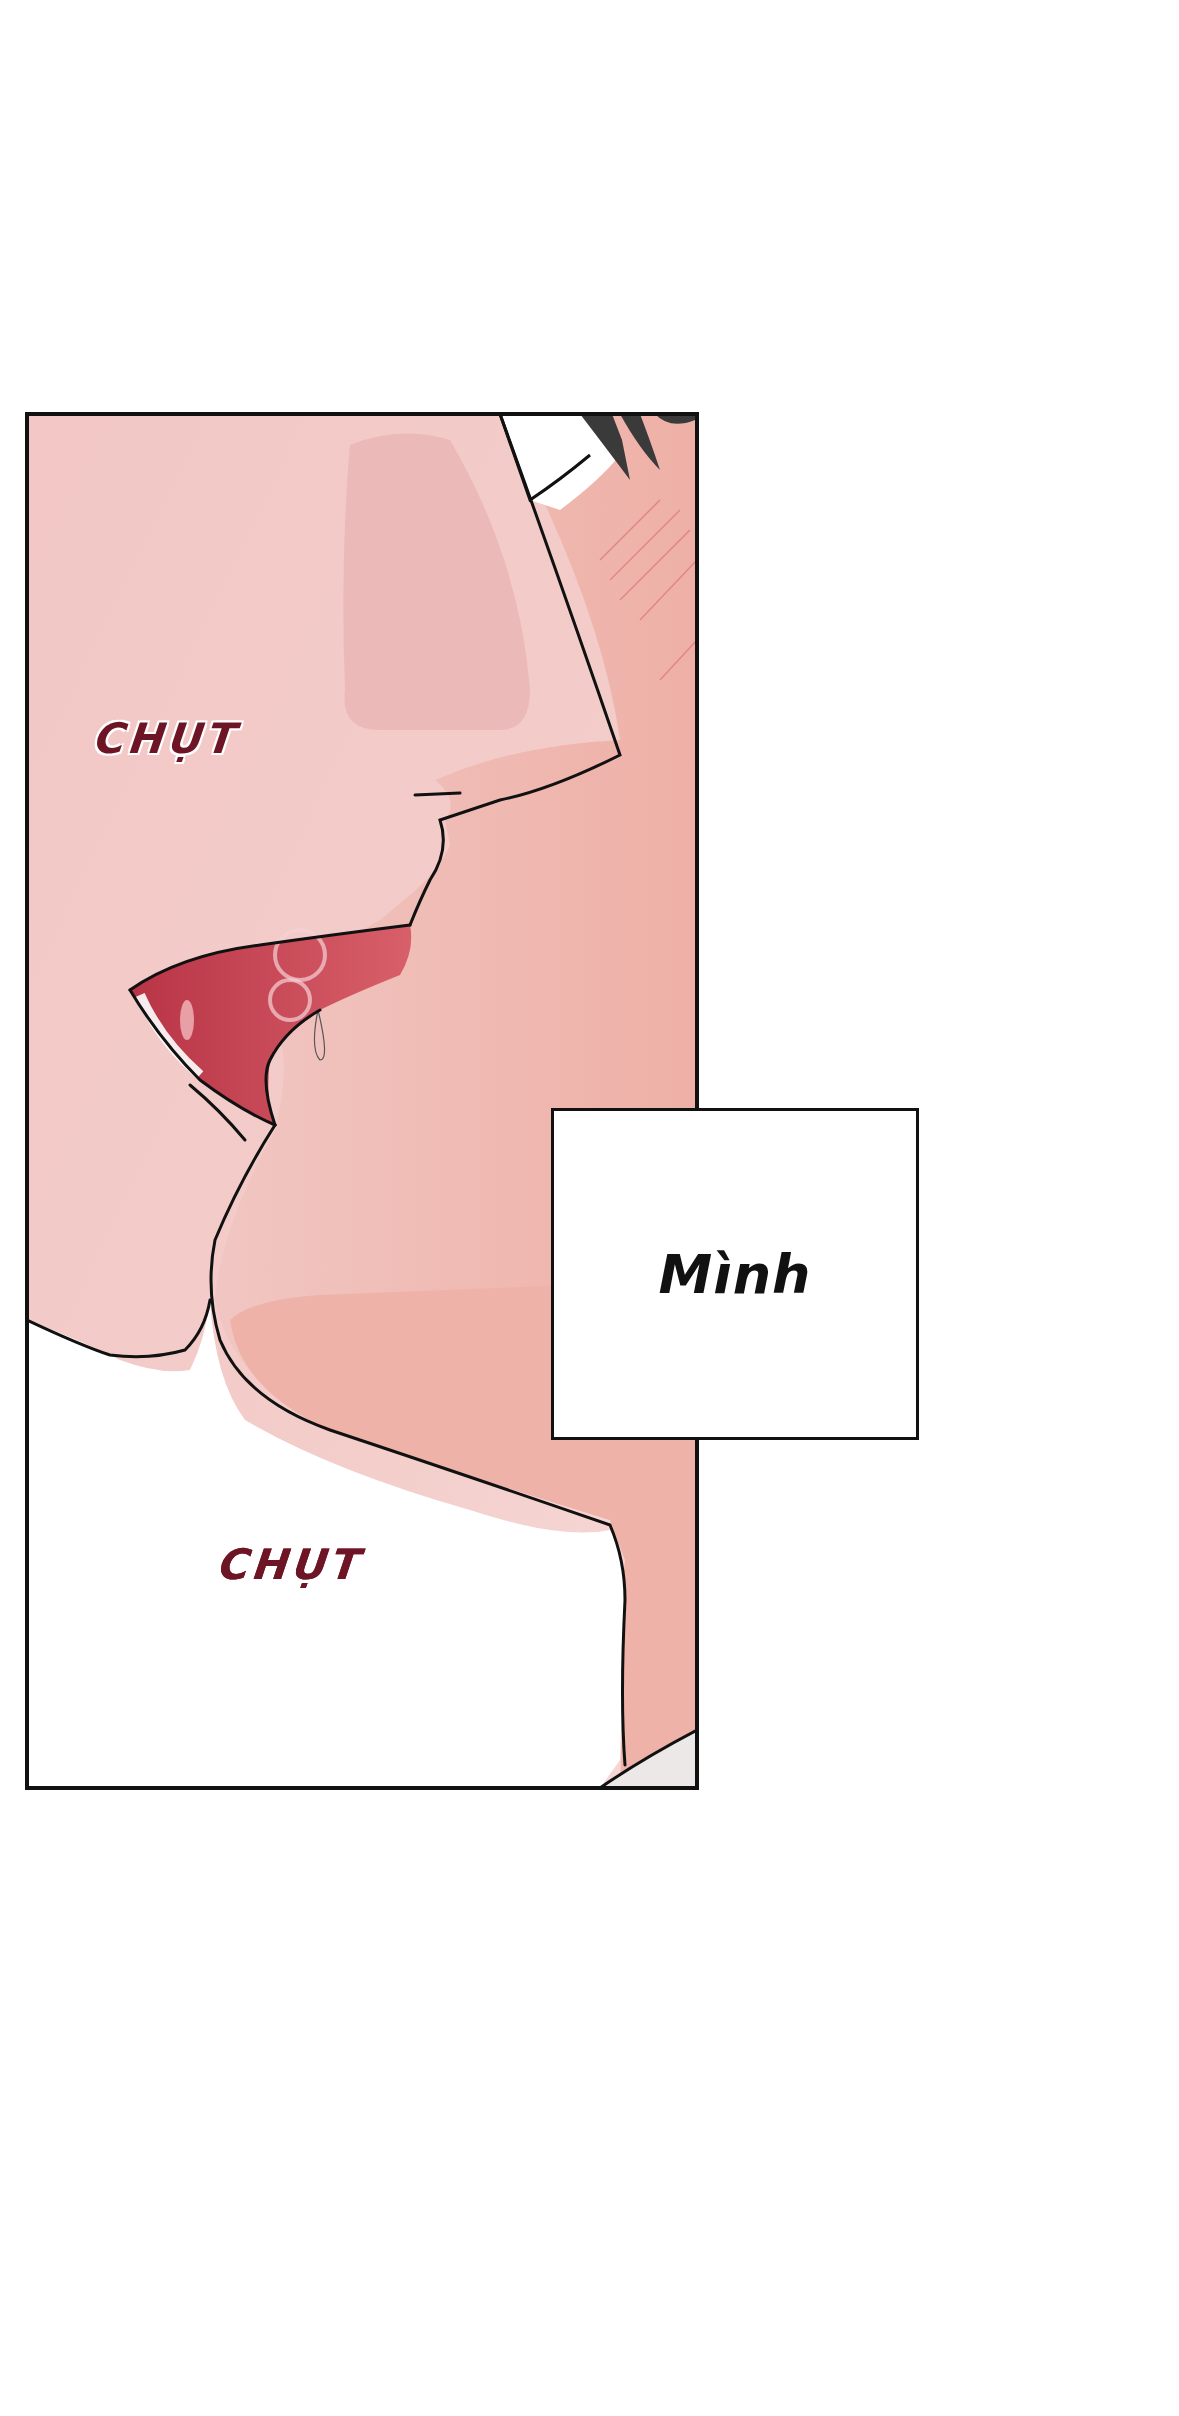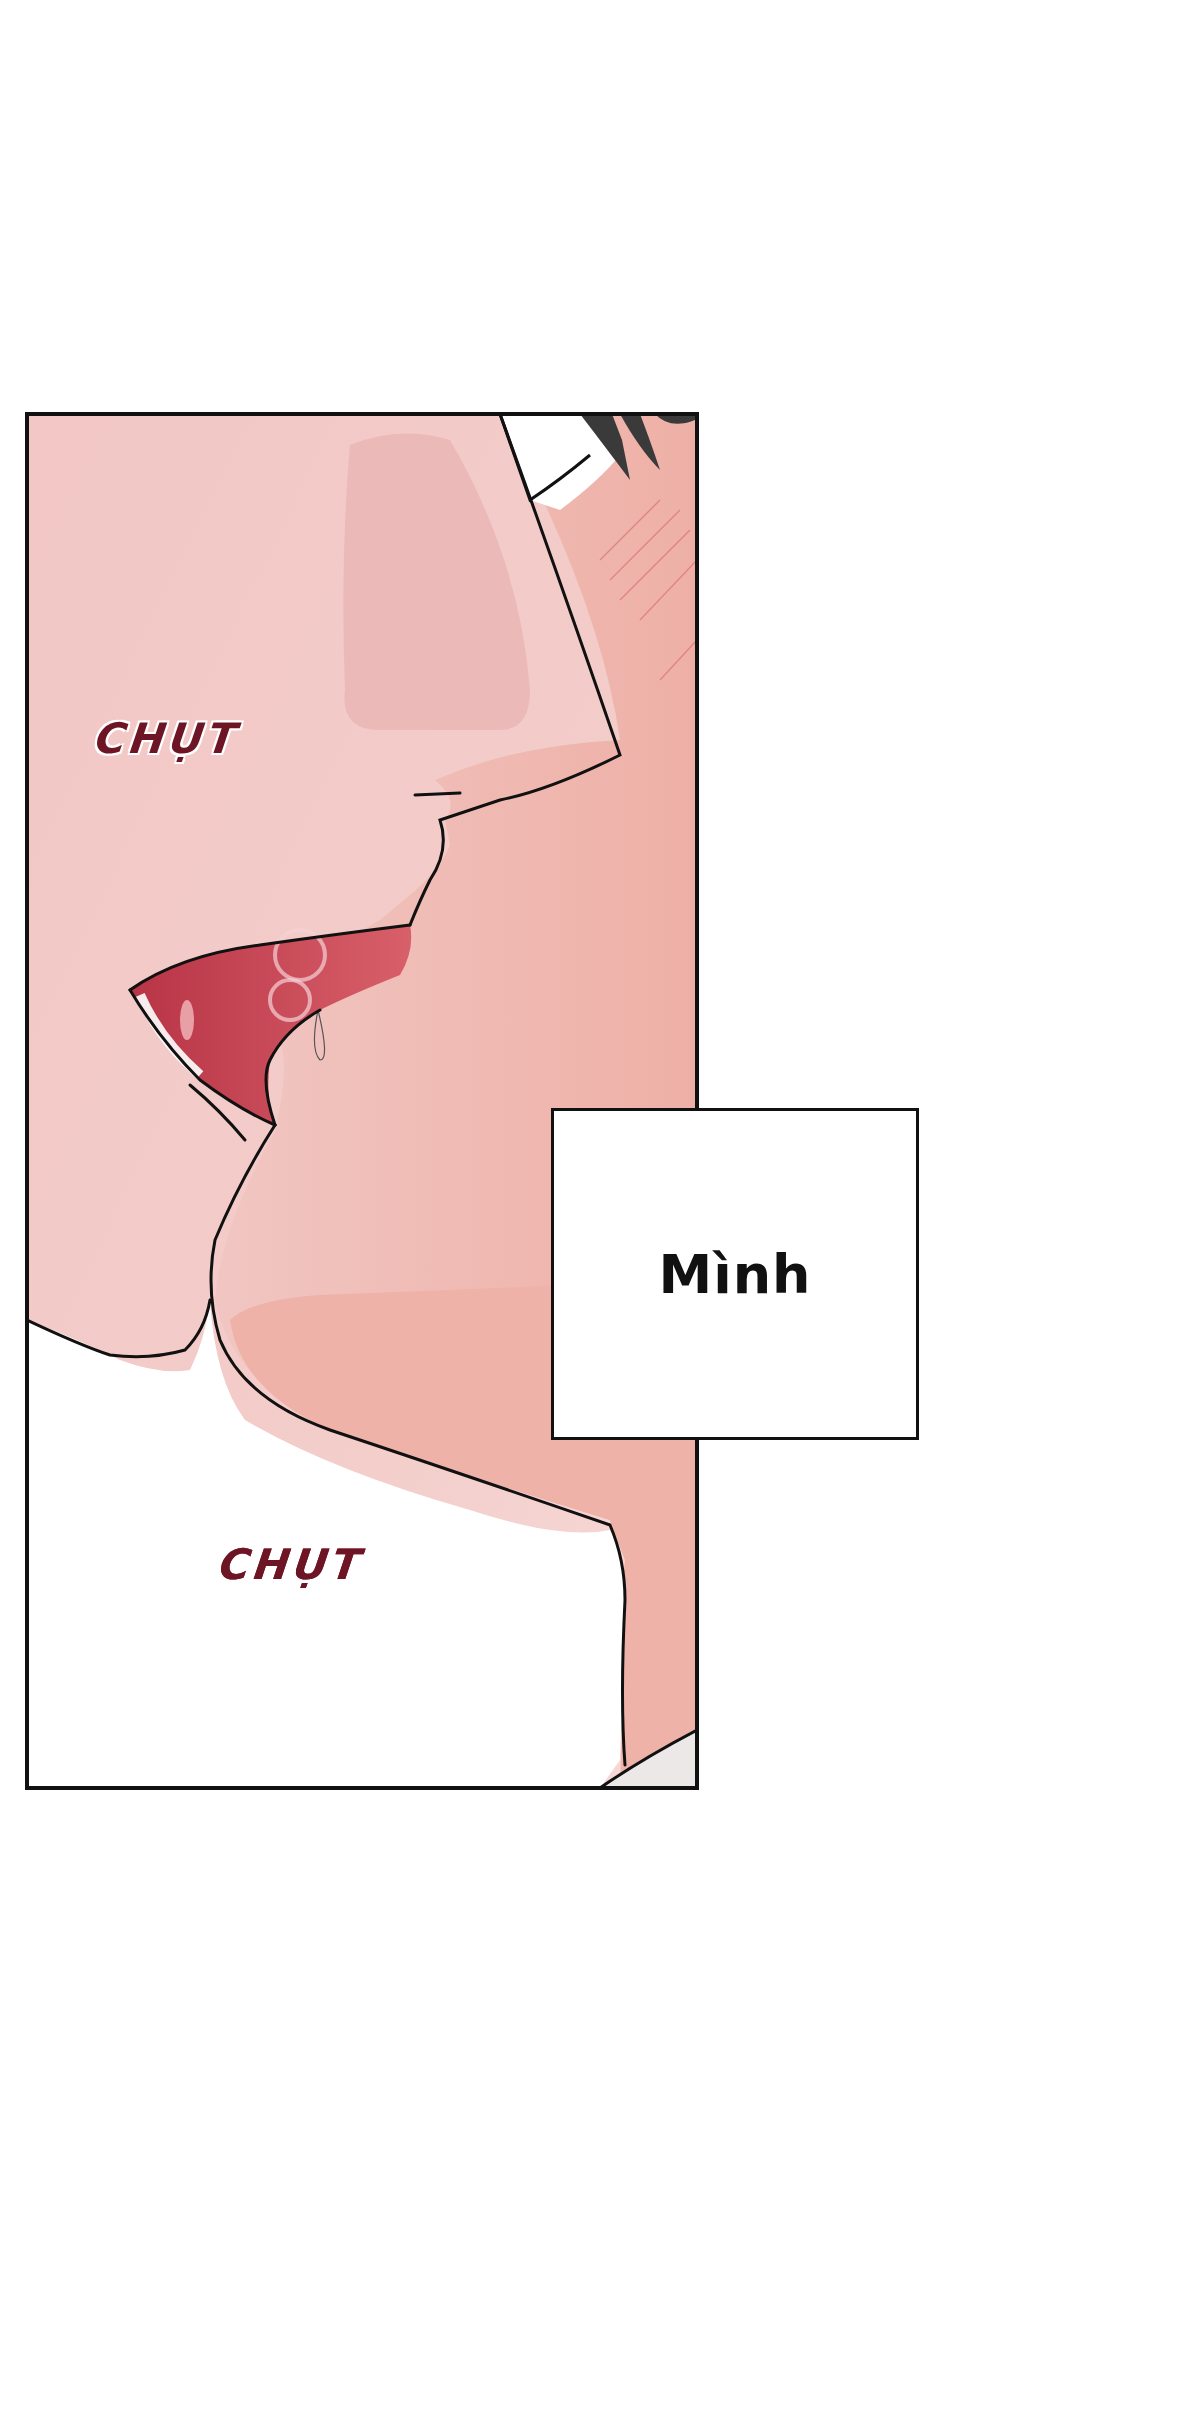--- a/index.html
+++ b/index.html
@@ -21,21 +21,21 @@
       background-clip: text;
     }
     .sfx-1 { left: 96px; top: 714px; }
     .sfx-2 { left: 220px; top: 1540px; text-shadow: none; }
     .caption-box {
       position: absolute;
       left: 551px; top: 1108px;
       width: 362px; height: 326px;
       background: #ffffff;
       border: 3px solid #111111;
-      display: flex; align-items: center; justify-content: center;
+      display: flex; align-items: center; justify-content: center; font-style: italic;
     }
     .caption-text {
       font-family: "DejaVu Sans", sans-serif;
       font-weight: bold;
       font-size: 54px;
       color: #111111;
       letter-spacing: 1px;
     }
   </style>
 </head>

